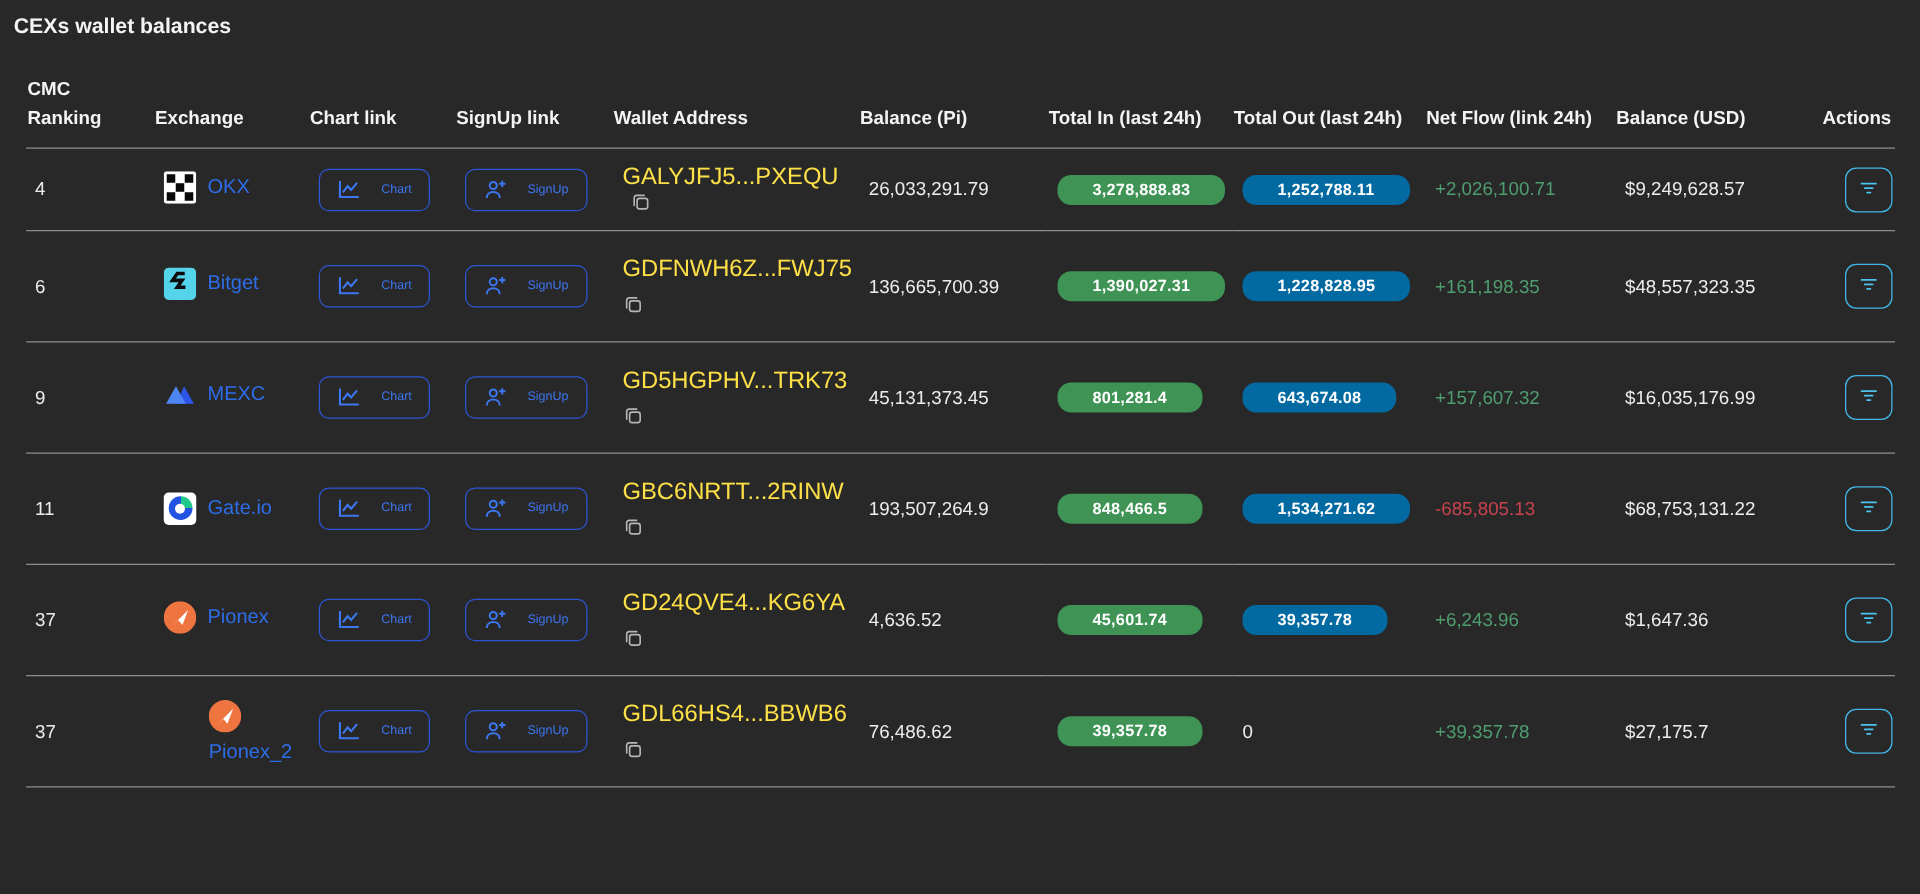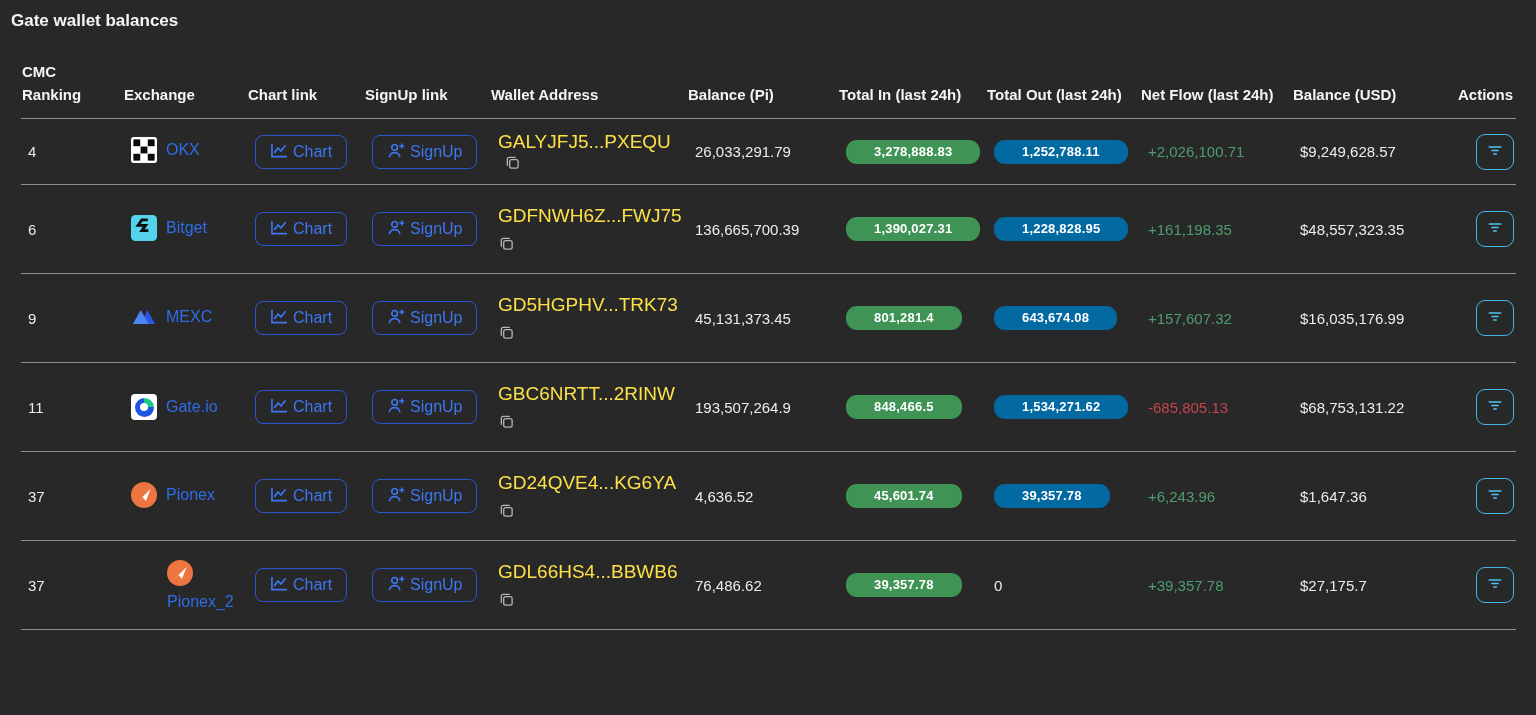--- a/index.html
+++ b/index.html
@@ -32,23 +32,23 @@
   .xicon { display: inline-flex; width: 26px; height: 26px; }
   .xicon svg { width: 100%; height: 100%; }
   .gate-box { width: 26px; height: 26px; background: #fff; border-radius: 4px;
     display: flex; align-items: center; justify-content: center; }
   .gate-ring { width: 19px; height: 19px; border-radius: 50%; position: relative;
     background: conic-gradient(#1fc98a 0 90deg, #2254e3 90deg 360deg); }
   .gate-ring::after { content: ""; position: absolute; inset: 5.5px; background: #fff; border-radius: 50%; }
 
   
   .btn {
-    display: inline-flex; gap: 4px;
+    display: inline-flex; align-items: center; gap: 16px;
     background: transparent; border: 1px solid #2c55d4; border-radius: 8px;
-    color: #3c76f0; font-size: 16px; padding: 6px 14px 7px; cursor: pointer;
+    color: #3c76f0; font-size: 10px; padding: 6px 14px 7px; cursor: pointer;
     font-family: inherit; line-height: 19px;
   }
   .bicon { display: inline-flex; }
 
   
   .addr { color: #fde047; font-size: 19px; cursor: pointer; text-decoration: none; }
   .copy { background: none; border: none; padding: 0; cursor: pointer; display: block; margin: 9px 0 0 1px; }
   .c-wallet.inline .addr { display: inline; }
   .c-wallet.inline .copy { display: inline-block; margin: 0 0 0 7px; vertical-align: -3px; }
 
@@ -70,21 +70,21 @@
   .c-act { text-align: right; padding-right: 2px; }
   .act {
     width: 38px; height: 36px; background: transparent; cursor: pointer;
     border: 1.5px solid #41b8e8; border-radius: 9px; color: #4cc3ee;
     display: inline-flex; align-items: center; justify-content: center;
   }
 </style>
 </head>
 <body>
 
-<h1 class="title">Gate wallet balances</h1>
+<h1 class="title">CEXs wallet balances</h1>
 
 <table>
   <colgroup>
     <col style="width:102px">
       <col style="width:124px">
       <col style="width:117px">
       <col style="width:126px">
     <col style="width:197px">
       <col style="width:151px">
       <col style="width:148px">
@@ -96,21 +96,21 @@
   <thead>
     <tr>
       <th>CMC Ranking</th>
       <th>Exchange</th>
       <th>Chart link</th>
       <th>SignUp link</th>
       <th>Wallet Address</th>
       <th>Balance (Pi)</th>
       <th>Total In (last 24h)</th>
       <th>Total Out (last 24h)</th>
-      <th>Net Flow (last 24h)</th>
+      <th>Net Flow (link 24h)</th>
       <th>Balance (USD)</th>
       <th>Actions</th>
     </tr>
   </thead>
   <tbody>
 
     <tr class="row r1">
       <td class="c-rank">4</td>
       <td>
         <a class="exch">

